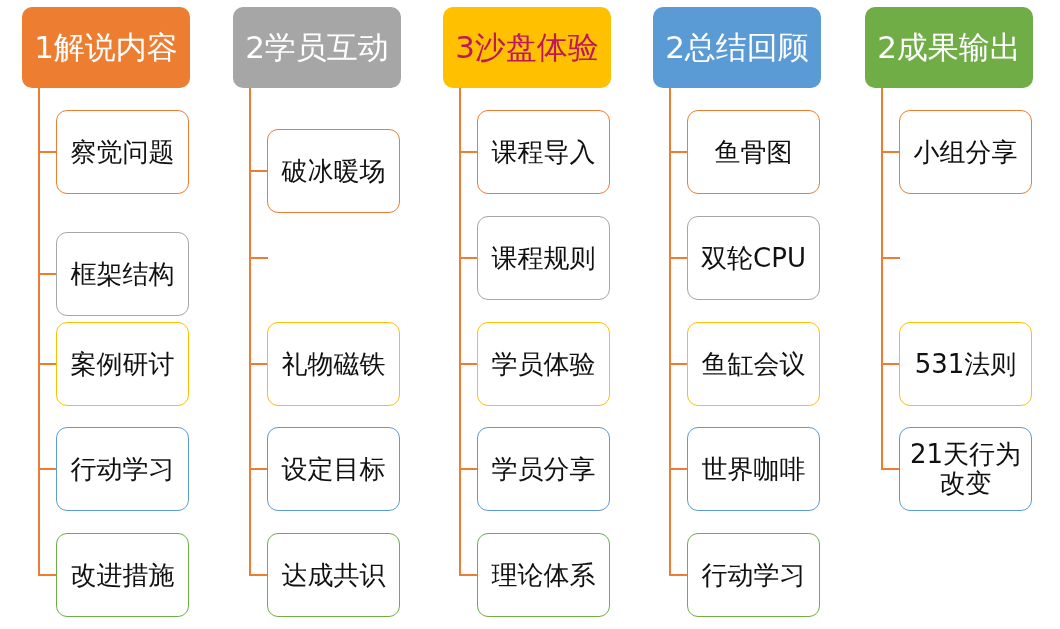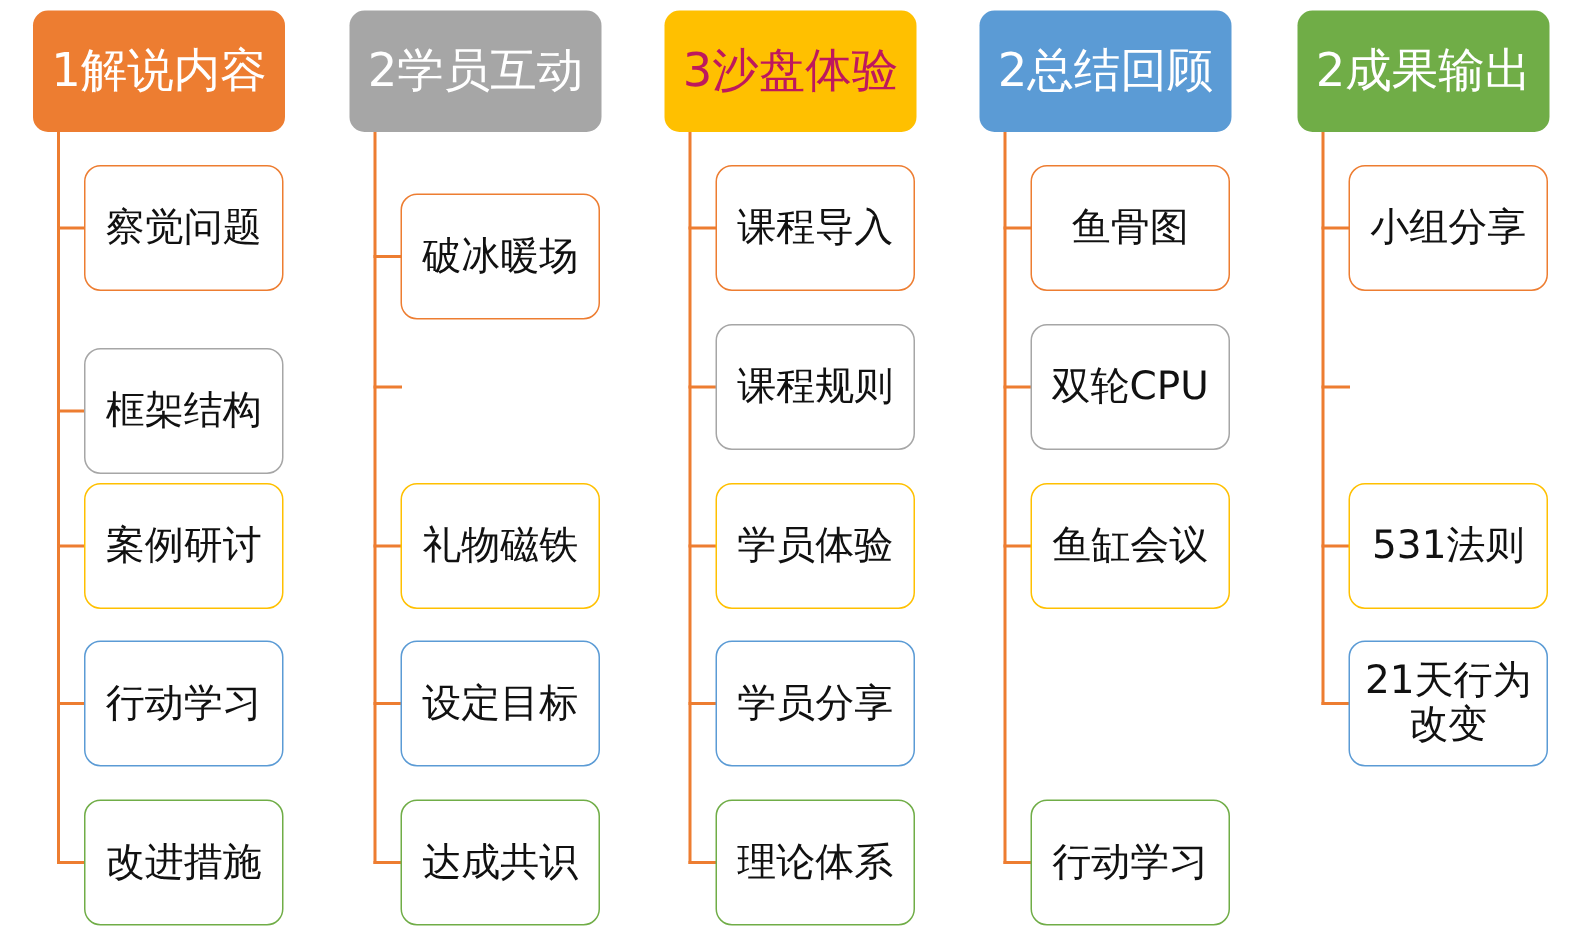--- a/index.html
+++ b/index.html
@@ -179,20 +179,24 @@
         <div class="item-box b-orange">鱼骨图</div>
       </div>
       <div class="item-row" style="top: 216px;">
         <div class="connector" style="background: rgb(237, 125, 49);"></div>
         <div class="item-box b-gray">双轮CPU</div>
       </div>
       <div class="item-row" style="top: 322px;">
         <div class="connector" style="background: rgb(237, 125, 49);"></div>
         <div class="item-box b-yellow">鱼缸会议</div>
       </div>
+      <div class="item-row" style="top: 427px;">
+        <div class="connector" style="background: rgb(237, 125, 49);"></div>
+        <div class="item-box b-blue">世界咖啡</div>
+      </div>
       <div class="item-row" style="top: 533px;">
         <div class="connector" style="background: rgb(237, 125, 49);"></div>
         <div class="item-box b-green">行动学习</div>
       </div>
     </div>
     <div class="column" style="left: 843px;">
       <div class="col-header" style="background: rgb(112, 173, 71); color: rgb(255, 255, 255);">2成果输出</div>
       <div class="trunk" style="height: 382px; background: rgb(237, 125, 49);"></div>
       <div class="item-row" style="top: 110px;">
         <div class="connector" style="background: rgb(237, 125, 49);"></div>

